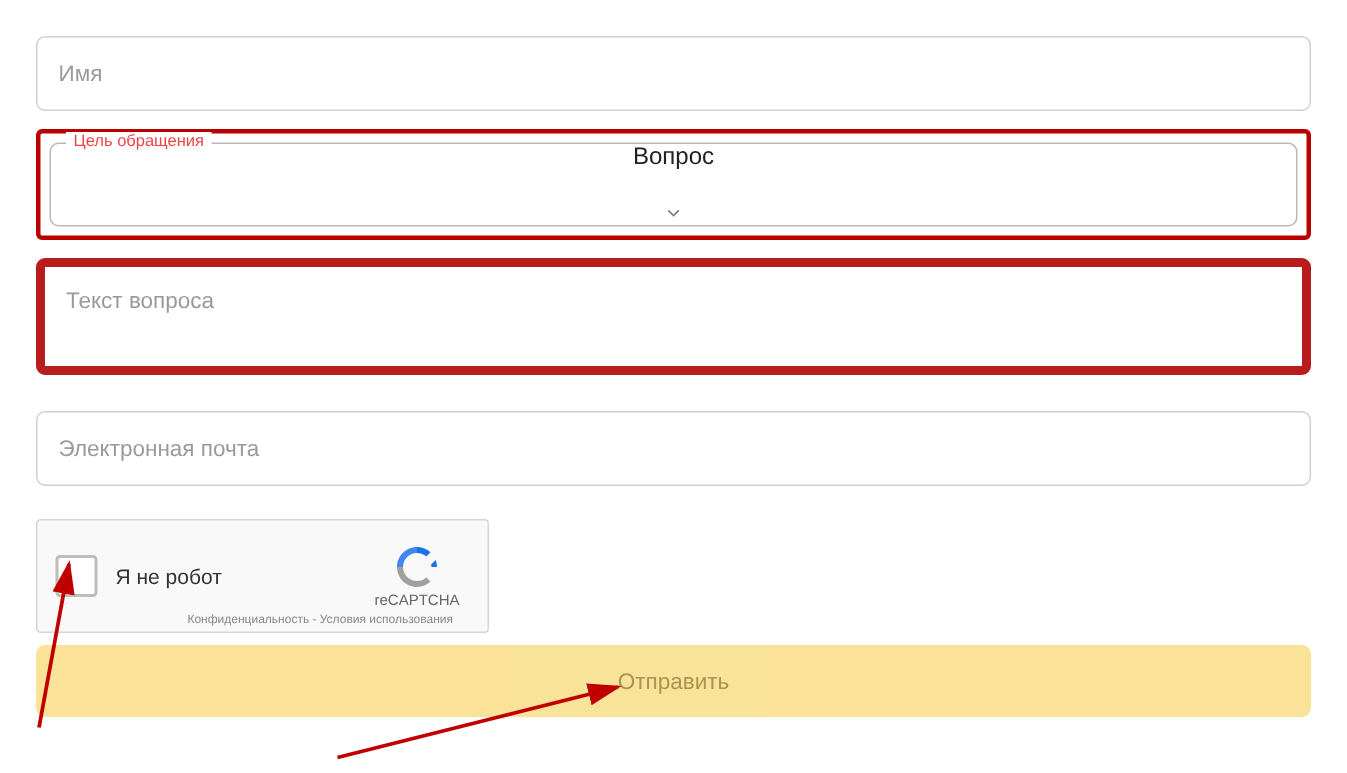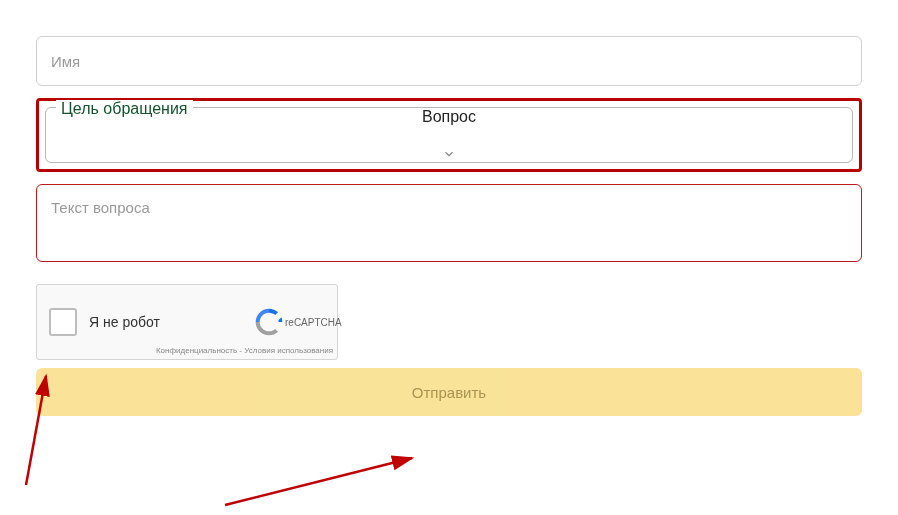--- a/index.html
+++ b/index.html
@@ -1,17 +1,17 @@
 <!DOCTYPE html>
 <html><head>
 <meta charset="utf-8">
 <style>
   * { box-sizing: border-box; margin: 0; padding: 0; }
   html, body { width: 898px; height: 515px; font-family: Arial, Helvetica, sans-serif; background: #fff; }
-  .page { position: relative; width: 898px; height: 515px; padding: 36px; }
+  .page { position: relative; width: 898px; height: 515px; padding: 24px; }
   .field {
     position: relative;
     border: 1px solid #d0d0d0;
     border-radius: 6px;
     background: #fff;
     width: 100%;
   }
   .field-input {
     height: 48px;
     display: flex;
@@ -33,41 +33,41 @@
     background: #fff;
     height: 56px;
     width: 100%;
   }
   .float-label {
     position: absolute;
     top: -8px;
     left: 10px;
     background: #fff;
     padding: 0 5px;
-    font-size: 16px;
-    color: #14532d;
+    font-size: 11px;
+    color: #ef4444;
   }
   .select-inner {
     display: flex;
     align-items: center;
     justify-content: space-between;
     height: 100%;
     padding: 0 14px;
     color: #222;
     font-size: 16px;
     flex-direction: column;
   }
   .chevron {
     width: 16px; height: 16px;
     display: flex; align-items: center; justify-content: center;
   }
   .chevron svg { width: 14px; height: 14px; stroke: #808080; fill: none; stroke-width: 2; }
   .textarea-field {
     margin-top: 12px;
-    border: 1px solid #b91c1c;
+    border: 6px solid #b91c1c;
     border-radius: 6px;
     background: #fff;
     height: 78px;
     padding: 14px;
     color: #9a9a9a;
     font-size: 15px;
   }
   .email-field {
     margin-top: 24px;
   }
@@ -92,35 +92,35 @@
     flex-shrink: 0;
   }
   .recaptcha-label {
     margin-left: 12px;
     font-size: 14px;
     color: #333;
     flex: 1;
   }
   .recaptcha-right {
     display: flex;
-    flex-direction: row;
+    flex-direction: column;
     align-items: center;
     font-size: 9px;
     color: #777;
     width: 74px;
   }
   .recaptcha-icon {
     width: 32px; height: 32px;
   }
   .recaptcha-icon svg { width: 32px; height: 32px; }
   .recaptcha-brand { margin-top: 1px; font-size: 10px; color: #666; }
   .recaptcha-terms {
     position: absolute;
     bottom: 4px;
-    right: 4px;
+    right: 23px;
     font-size: 8px;
     color: #888;
   }
   .submit-btn {
     margin-top: 8px;
     width: 100%;
     height: 48px;
     border: none;
     border-radius: 6px;
     background: #f9e08e;
@@ -150,20 +150,23 @@
             </svg>
         </span>
       </div>
     </div>
   </div>
 
   <div class="textarea-field">
     <span>Текст вопроса</span>
   </div>
 
+  <div class="field email-field">
+    <div class="field-input">Электронная почта</div>
+  </div>
 
   <div class="recaptcha">
     <div class="recaptcha-check"></div>
     <div class="recaptcha-label">Я не робот</div>
     <div class="recaptcha-right">
       <div class="recaptcha-icon">
         <svg viewBox="0 0 48 48">
           <path d="M44 24c0-2.5-.5-4.9-1.3-7.1L38 21.5c.3.8.5 1.6.5 2.5h5.5z" fill="#1a73e8"></path>
           <path d="M24 4c5.2 0 9.9 2 13.5 5.2l-4.2 4.2C30.9 11.4 27.6 10 24 10V4z" fill="#1a73e8"></path>
           <path d="M24 4v6c-7.7 0-14 6.3-14 14H4c0-11 9-20 20-20z" fill="#4285f4"></path>

